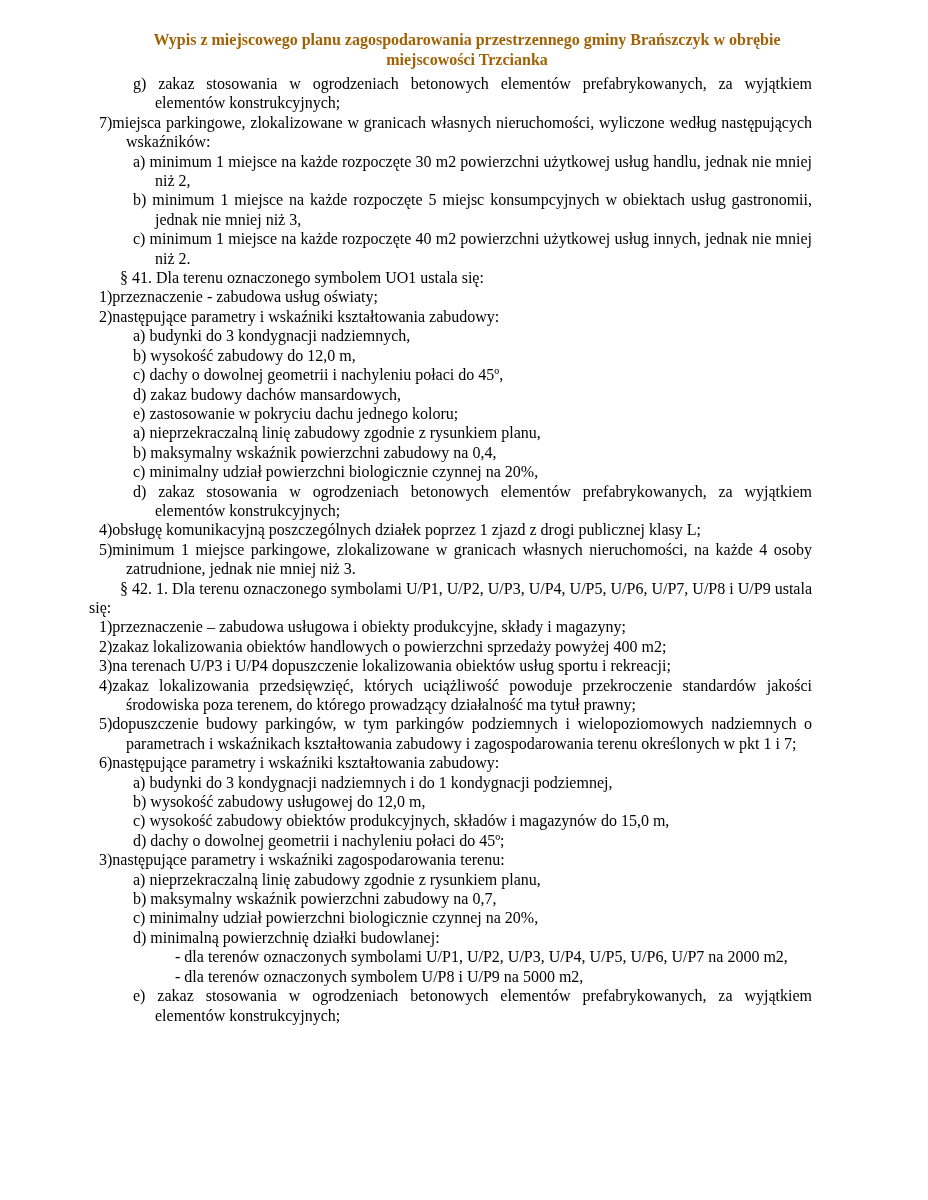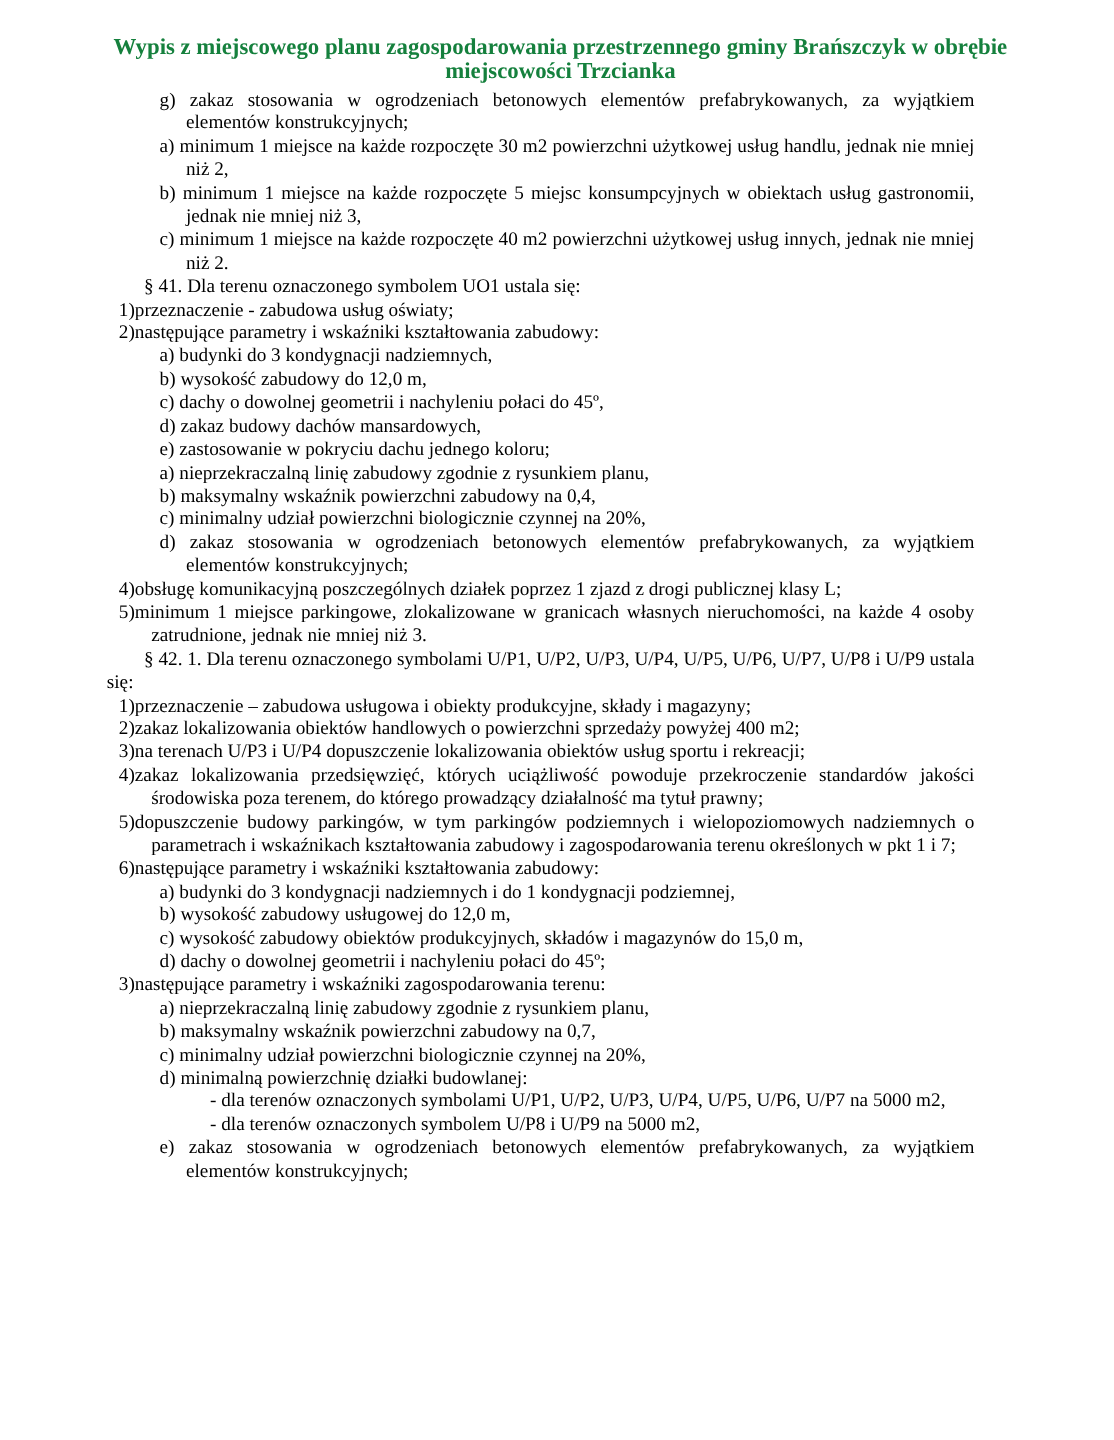--- a/index.html
+++ b/index.html
@@ -14,23 +14,23 @@
     background: #ffffff;
     color: #000000;
     font-family: "Liberation Serif", "DejaVu Serif", serif;
     overflow: hidden;
     box-sizing: border-box;
   }
   .title {
     margin: 30px 78px 4px 84px;
     text-align: center;
     font-weight: bold;
-    font-size: 19px;
+    font-size: 16px;
     line-height: 20px;
-    color: #15803d;
+    color: #a16207;
   }
   .content {
     margin: 0 116px 0 89px;
     font-size: 16px;
     line-height: 19.4px;
     text-align: justify;
     color: #000000;
   }
   .content p {
     margin: 0;
@@ -63,20 +63,21 @@
 </head>
 <body>
 
 <div class="page">
   <h1 class="title">
     <span>Wypis z miejscowego planu zagospodarowania przestrzennego gminy Brańszczyk w obrębie</span><br>
     <span>miejscowości Trzcianka</span>
   </h1>
   <div class="content" id="content">
       <p class="letter">g) zakaz stosowania w ogrodzeniach betonowych elementów prefabrykowanych, za wyjątkiem elementów konstrukcyjnych;</p>
+      <p class="number">7)miejsca parkingowe, zlokalizowane w granicach własnych nieruchomości, wyliczone według następujących wskaźników:</p>
       <p class="letter">a) minimum 1 miejsce na każde rozpoczęte 30 m2 powierzchni użytkowej usług handlu, jednak nie mniej niż 2,</p>
       <p class="letter">b) minimum 1 miejsce na każde rozpoczęte 5 miejsc konsumpcyjnych w obiektach usług gastronomii, jednak nie mniej niż 3,</p>
       <p class="letter">c) minimum 1 miejsce na każde rozpoczęte 40 m2 powierzchni użytkowej usług innych, jednak nie mniej niż 2.</p>
       <p class="section"><b>§ 41.</b> Dla terenu oznaczonego symbolem UO1 ustala się:</p>
       <p class="number">1)przeznaczenie - zabudowa usług oświaty;</p>
       <p class="number">2)następujące parametry i wskaźniki kształtowania zabudowy:</p>
       <p class="letter">a) budynki do 3 kondygnacji nadziemnych,</p>
       <p class="letter">b) wysokość zabudowy do 12,0 m,</p>
       <p class="letter">c) dachy o dowolnej geometrii i nachyleniu połaci do 45º,</p>
       <p class="letter">d) zakaz budowy dachów mansardowych,</p>
@@ -96,17 +97,17 @@
       <p class="number">6)następujące parametry i wskaźniki kształtowania zabudowy:</p>
       <p class="letter">a) budynki do 3 kondygnacji nadziemnych i do 1 kondygnacji podziemnej,</p>
       <p class="letter">b) wysokość zabudowy usługowej do 12,0 m,</p>
       <p class="letter">c) wysokość zabudowy obiektów produkcyjnych, składów i magazynów do 15,0 m,</p>
       <p class="letter">d) dachy o dowolnej geometrii i nachyleniu połaci do 45º;</p>
       <p class="number">3)następujące parametry i wskaźniki zagospodarowania terenu:</p>
       <p class="letter">a) nieprzekraczalną linię zabudowy zgodnie z rysunkiem planu,</p>
       <p class="letter">b) maksymalny wskaźnik powierzchni zabudowy na 0,7,</p>
       <p class="letter">c) minimalny udział powierzchni biologicznie czynnej na 20%,</p>
       <p class="letter">d) minimalną powierzchnię działki budowlanej:</p>
-      <p class="dash">- dla terenów oznaczonych symbolami U/P1, U/P2, U/P3, U/P4, U/P5, U/P6, U/P7 na 5000 m2,</p>
+      <p class="dash">- dla terenów oznaczonych symbolami U/P1, U/P2, U/P3, U/P4, U/P5, U/P6, U/P7 na 2000 m2,</p>
       <p class="dash">- dla terenów oznaczonych symbolem U/P8 i U/P9 na 5000 m2,</p>
       <p class="letter">e) zakaz stosowania w ogrodzeniach betonowych elementów prefabrykowanych, za wyjątkiem elementów konstrukcyjnych;</p>
     </div>
 </div>
 
 </body></html>

